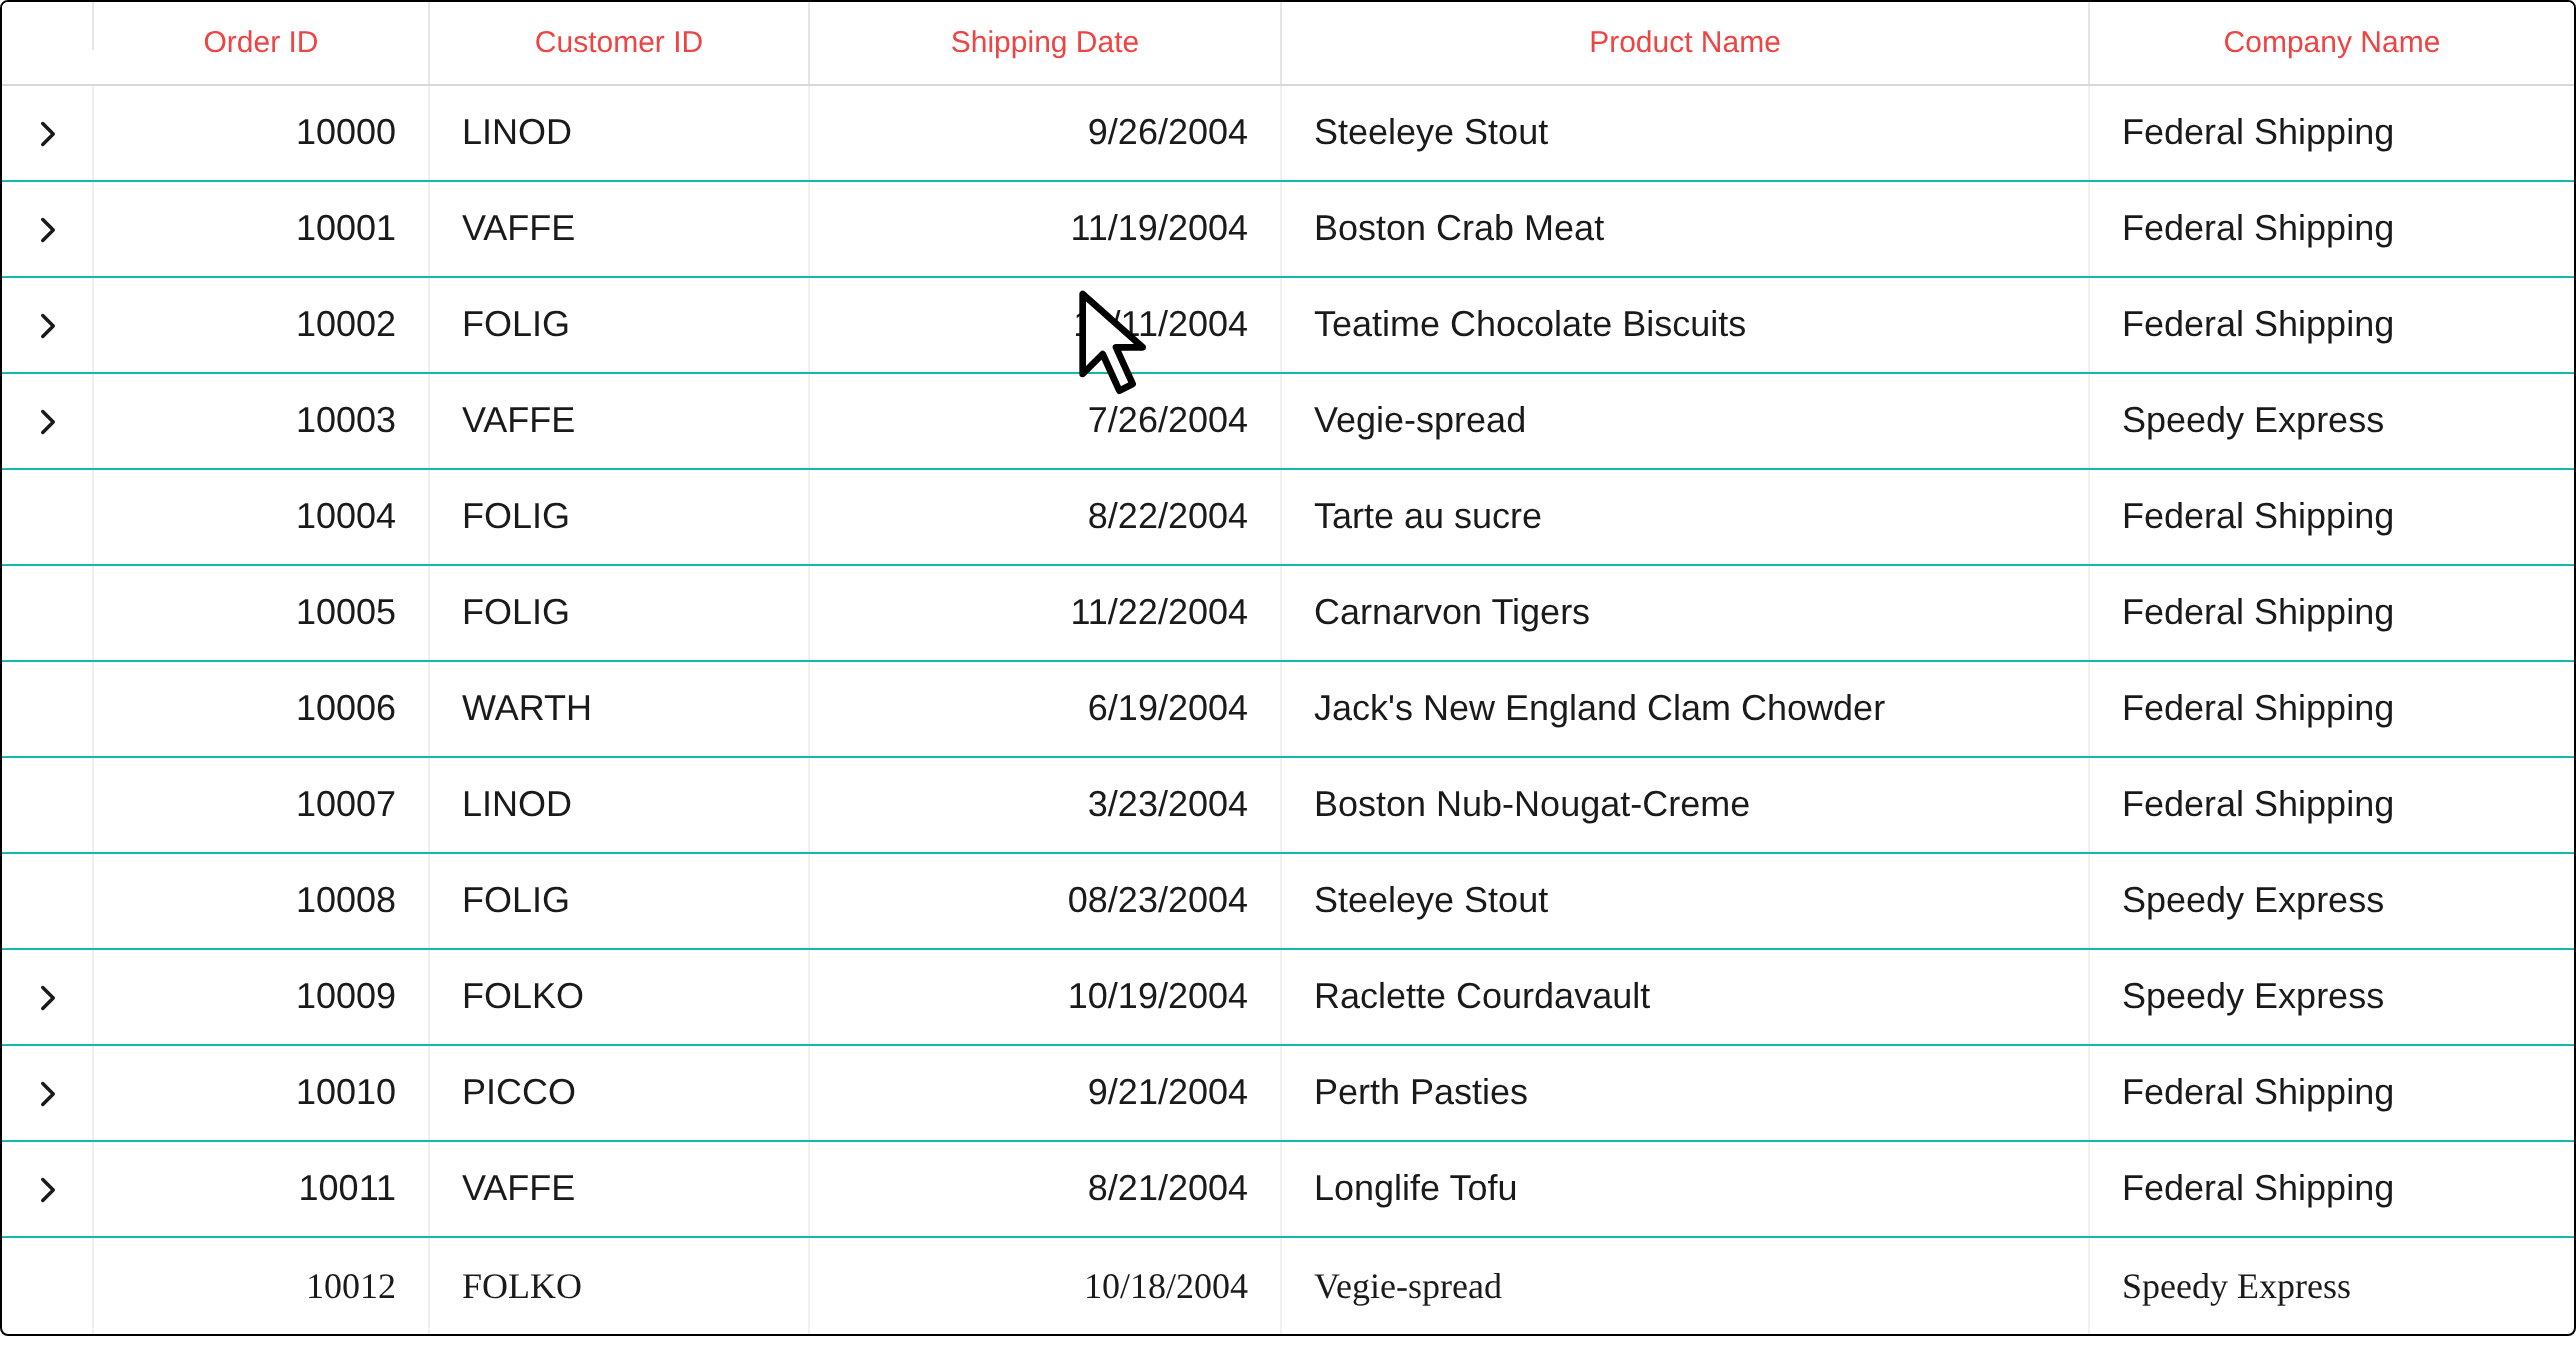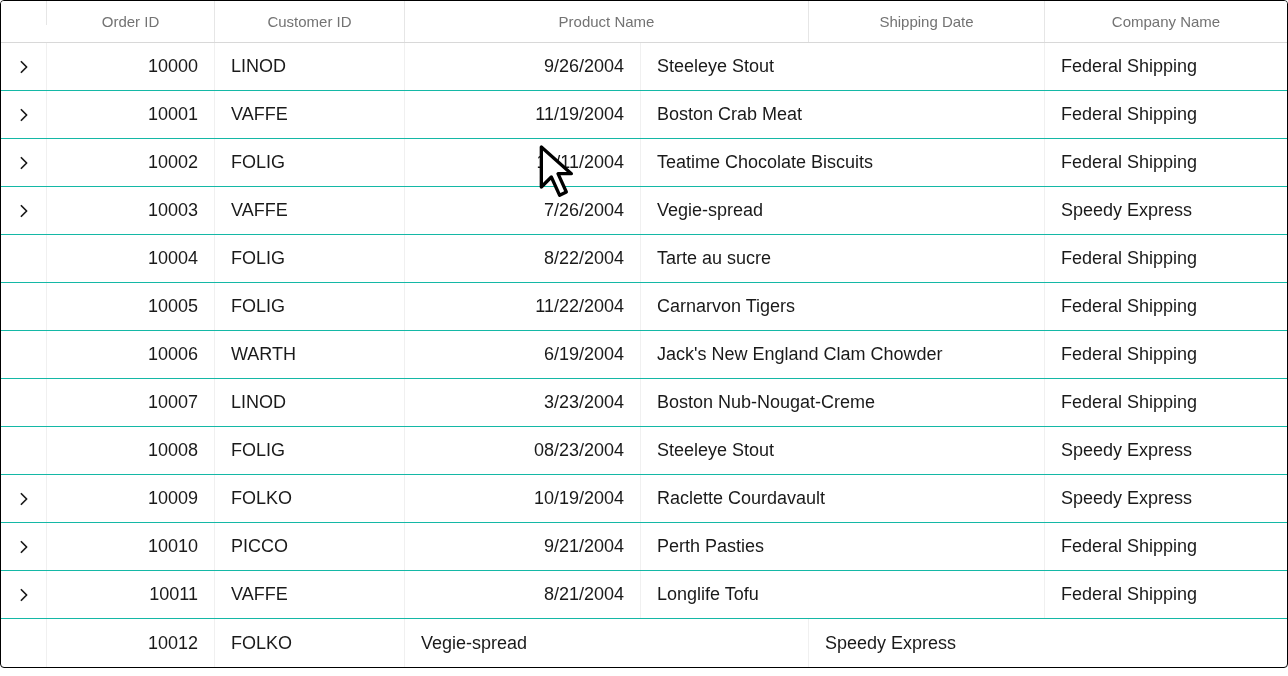--- a/index.html
+++ b/index.html
@@ -22,37 +22,38 @@
       overflow: hidden;
     }
     .grid-header {
       display: flex;
       border-bottom: 1px solid #d8d8d8;
       background: #fff;
     }
     .grid-header .col {
       padding: 12px 14px;
       font-size: 15px;
-      color: #737373;
+      color: #ef4444;
       text-align: center;
       border-right: 1px solid #e6e6e6;
       white-space: nowrap;
       overflow: hidden;
     }
     .grid-header .col:last-child {
       border-right: none;
     }
     .grid-body .row {
       display: flex;
       border-bottom: 1px solid #14b8a6;
       height: 48px;
       align-items: center;
     }
     .grid-body .row:last-child {
       border-bottom: none;
+      font-family: Liberation Serif, serif;
     }
     .col {
       padding: 0 16px;
       border-right: 1px solid #f0f0f0;
       height: 100%;
       display: flex;
       align-items: center;
       overflow: hidden;
       white-space: nowrap;
     }
@@ -123,22 +124,22 @@
     }
   </style>
 </head>
 <body>
 
 <div class="grid">
   <div class="grid-header">
     <div class="col col-expand"></div>
     <div class="col col-orderid">Order ID</div>
     <div class="col col-customerid">Customer ID</div>
+    <div class="col col-shipdate">Shipping Date</div>
     <div class="col col-product">Product Name</div>
-    <div class="col col-shipdate">Shipping Date</div>
     <div class="col col-company">Company Name</div>
   </div>
   <div class="grid-body" id="grid-body">
 
   <div class="row">
         <div class="col col-expand">
           <span class="chevron">
             <svg viewBox="0 0 16 16" width="14" height="14">
               <path d="M5 2 L11 8 L5 14" fill="none" stroke="#1a1a1a" stroke-width="2" stroke-linecap="round" stroke-linejoin="round"></path>
             </svg>
@@ -271,20 +272,21 @@
         <div class="col col-orderid">10011</div>
         <div class="col col-customerid">VAFFE</div>
         <div class="col col-shipdate">8/21/2004</div>
         <div class="col col-product">Longlife Tofu</div>
         <div class="col col-company">Federal Shipping</div>
       </div>
       <div class="row">
         <div class="col col-expand"></div>
         <div class="col col-orderid">10012</div>
         <div class="col col-customerid">FOLKO</div>
+        <div class="col col-shipdate">10/18/2004</div>
         <div class="col col-product">Vegie-spread</div>
         <div class="col col-company">Speedy Express</div>
       </div>
     </div>
 </div>
 
 <div class="cursor-overlay">
   <svg viewBox="0 0 24 34" width="40" height="58">
     <path d="M2 2 L2 26 L8 20 L13 31 L17 29 L12 18 L20 18 Z" fill="#fff" stroke="#000" stroke-width="2" stroke-linejoin="round"></path>
   </svg>

